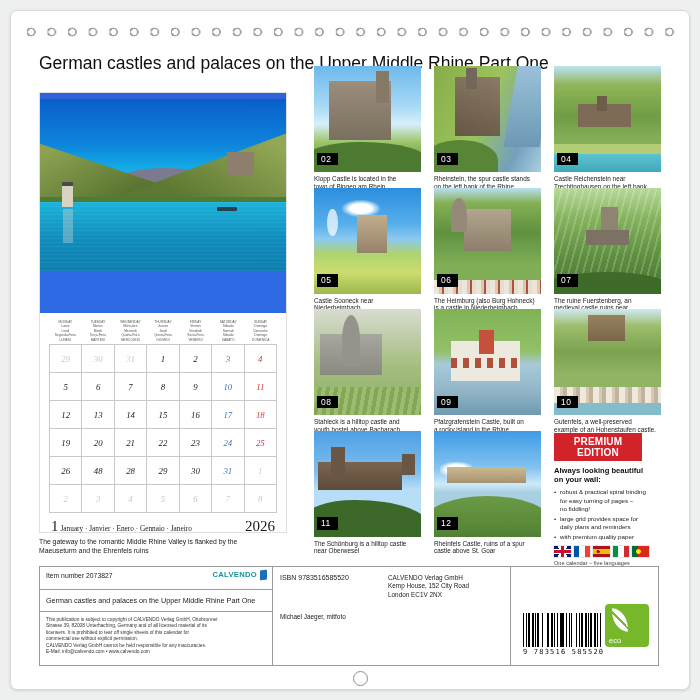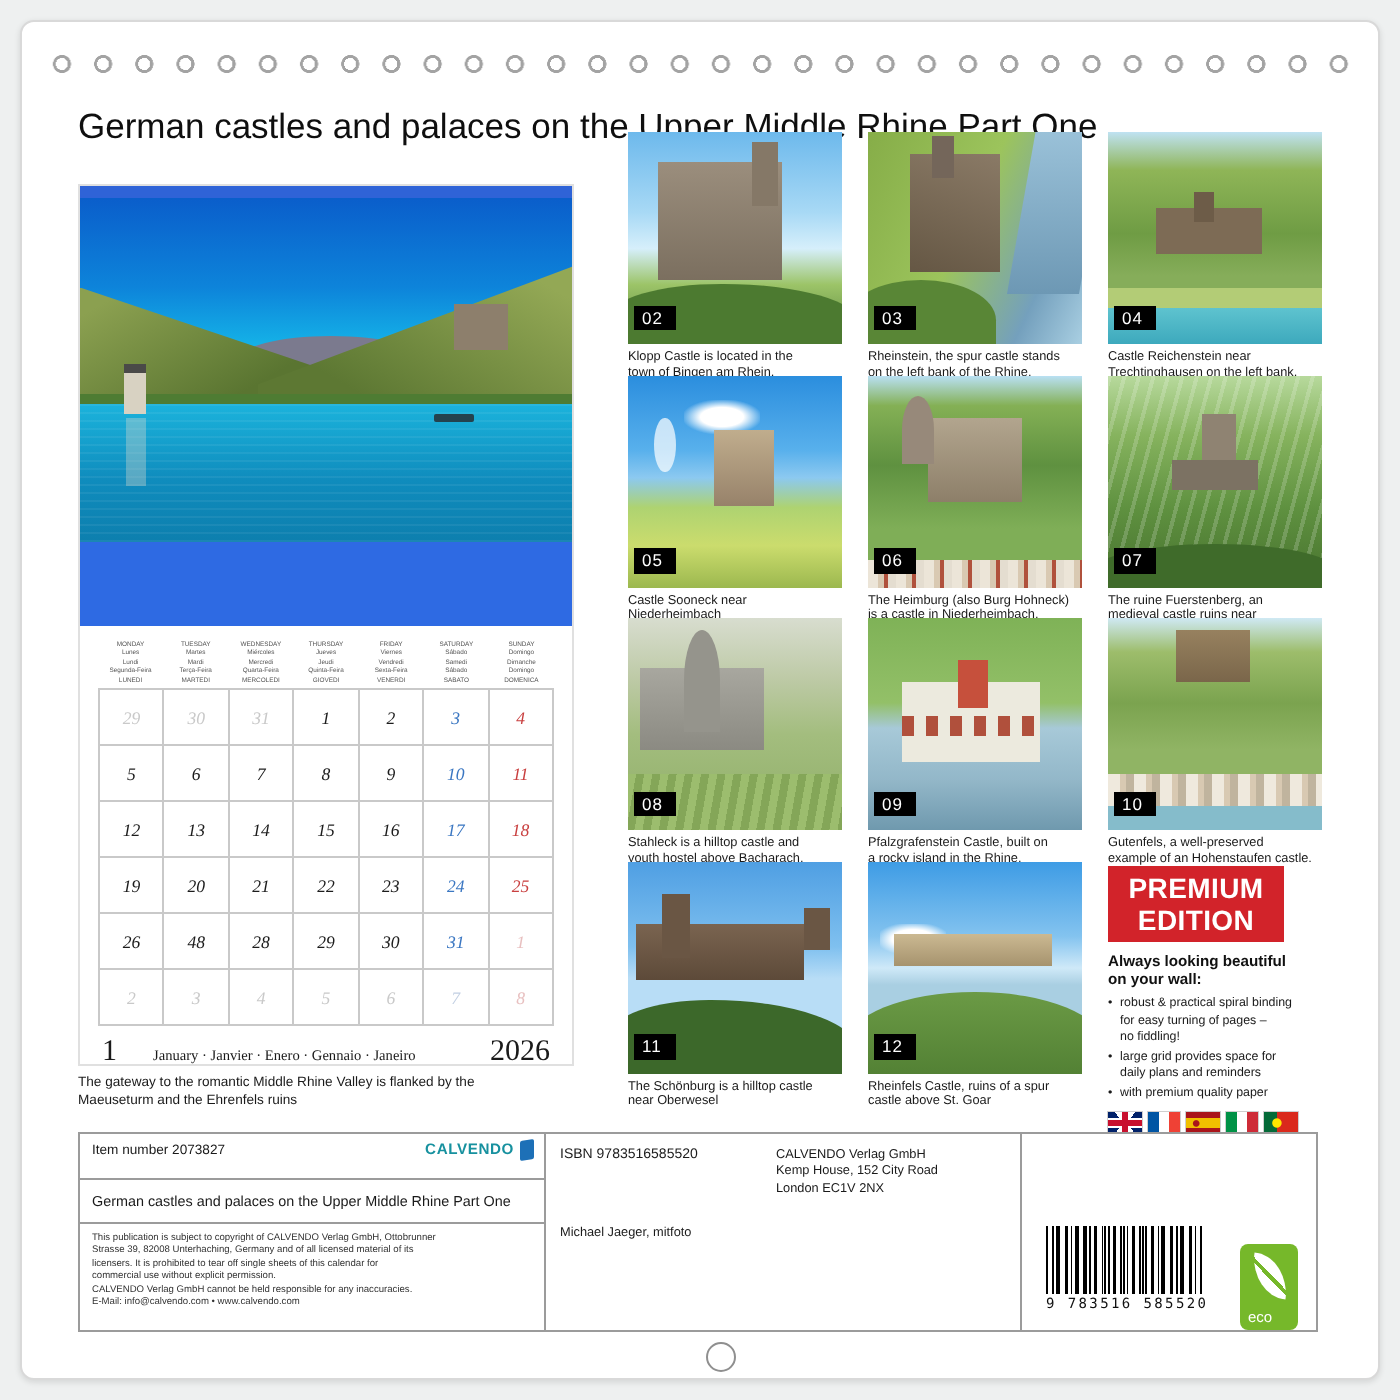--- a/index.html
+++ b/index.html
@@ -26,21 +26,21 @@
   .m-boat{right:20%;top:62.5%;width:8%;height:2.4%;background:#24424e;border-radius:1px;}
   .pband{height:42px;background:#2e6ae3;}
   .pcal{padding:6px 9px 0;}
   .cal-head{display:grid;grid-template-columns:repeat(7,1fr);padding:1px 0 2px;}
   .hc{font-size:3.2px;line-height:1.4;text-align:center;color:#555;white-space:pre-line;}
   .cal-grid{display:grid;grid-template-columns:repeat(7,1fr);border-top:1px solid #c9c9c9;border-left:1px solid #c9c9c9;}
   .dc{height:27px;border-right:1px solid #c9c9c9;border-bottom:1px solid #c9c9c9;display:flex;align-items:center;justify-content:center;font-family:"Liberation Serif",serif;font-size:8.8px;color:#1c1c1c;font-style:italic;}
   .dc.muted{color:#c9c9c9;} .dc.sat{color:#3b77c2;} .dc.sun{color:#c94040;}
   .dc.sat-muted{color:#c3d0e3;} .dc.sun-muted{color:#e8c0c0;}
   .cal-foot{display:flex;align-items:baseline;padding:5px 2px 0;font-family:"Liberation Serif",serif;color:#1a1a1a;}
-  .cal-foot .d1{font-size:15px;} .cal-foot .mline{font-size:7.3px;margin-left:18px;flex:1;} .cal-foot .yr{font-size:15px;}
+  .cal-foot .d1{font-size:15px;} .cal-foot .mline{font-size:7.3px;margin-left:2px;flex:1;} .cal-foot .yr{font-size:15px;}
   .photo-caption{position:absolute;left:28px;top:527px;width:255px;font-size:6.8px;line-height:1.3;color:#1a1a1a;white-space:pre-line;}
 
   
   .thumbs{position:absolute;left:303px;top:55px;width:403px;display:grid;grid-template-columns:repeat(3,107px);column-gap:13px;grid-auto-rows:121.5px;}
   .cell{margin:0;}
   .thumb{position:relative;overflow:hidden;height:106px;background:var(--bg);}
   .thumb i{position:absolute;display:block;}
   .badge{position:absolute;left:3px;bottom:7px;background:#000;color:#fff;font-size:8.5px;font-weight:400;padding:1px 7px 1.5px 4px;letter-spacing:.5px;}
   .cap{font-size:6.4px;line-height:1.22;margin-top:3px;color:#1a1a1a;white-space:pre-line;}
 
@@ -89,21 +89,21 @@
   .t11 .x{left:16%;top:16%;width:13%;height:30%;background:#6a5644;}
   .t11 .w{right:6%;top:22%;width:12%;height:20%;background:#6a5644;}
   .t11 .h{left:-8%;right:-8%;bottom:-8%;height:42%;background:#3c682a;border-radius:40% 60% 0 0;}
   .t12{--bg:linear-gradient(180deg,#3e9ce5 0%,#83c3ef 35%,#cfe9f8 50%,#a9cfe2 58%);}
   .t12 .x{left:6%;top:30%;width:30%;height:14%;background:radial-gradient(ellipse,#fff 45%,rgba(255,255,255,0) 80%);}
   .t12 .c{left:12%;top:34%;width:74%;height:16%;background:linear-gradient(180deg,#cbb992,#a6936e);}
   .t12 .h{left:-10%;right:-10%;bottom:-12%;height:50%;background:linear-gradient(180deg,#6b9a45,#4c7a30);border-radius:50% 50% 0 0;}
 
   
   .promo{padding-top:2px;}
-  .premium{width:88px;background:#d2232a;color:#fff;font-weight:bold;font-size:14px;text-align:center;padding:3px 0;letter-spacing:.2px;}
+  .premium{width:88px;background:#d2232a;color:#fff;font-weight:bold;font-size:10px;text-align:center;padding:3px 0;letter-spacing:.2px;}
   .promo-head{font-size:7.6px;font-weight:bold;line-height:1.25;margin-top:5px;color:#111;white-space:pre-line;}
   .blist{margin:4px 0 0;padding:0;list-style:none;}
   .blist li{position:relative;padding-left:6px;font-size:6.2px;line-height:1.3;white-space:pre-line;margin-bottom:2px;color:#1a1a1a;}
   .blist li::before{content:"\2022";position:absolute;left:0;top:0;}
   .flags{display:flex;gap:3px;margin-top:5px;align-items:center;}
   .flag{width:16.5px;height:11px;box-shadow:0 0 0 .5px #cfcfcf;}
   .f-uk{background:
     linear-gradient(90deg,transparent 40%,#c8102e 40% 60%,transparent 60%),
     linear-gradient(0deg,transparent 36%,#c8102e 36% 64%,transparent 64%),
     linear-gradient(90deg,transparent 31%,#fff 31% 69%,transparent 69%),
@@ -130,21 +130,21 @@
   .f-mid{width:238px;border-right:1px solid #9b9b9b;position:relative;box-sizing:border-box;}
   .isbn{position:absolute;left:7px;top:7px;font-size:7px;color:#1a1a1a;}
   .pub{position:absolute;left:115px;top:7px;font-size:6.4px;line-height:1.3;color:#1a1a1a;white-space:pre-line;}
   .credit{position:absolute;left:7px;top:46px;font-size:6.4px;color:#1a1a1a;}
   .f-right{flex:1;position:relative;}
   .barcode-wrap{position:absolute;left:12px;bottom:9px;width:78px;}
   .barcode{height:34px;background:
     repeating-linear-gradient(90deg,#000 0 1.2px,transparent 1.2px 4.8px),
     repeating-linear-gradient(90deg,#000 0 .8px,transparent .8px 3.1px),#fff;}
   .bdigits{font-family:"DejaVu Sans Mono",monospace;font-size:7px;letter-spacing:1.2px;color:#111;margin-top:1px;white-space:nowrap;}
-  .eco{position:absolute;right:9px;bottom:0;width:29px;height:43px;background:#76b82a;border-radius:4px;text-align:right;}
+  .eco{position:absolute;right:9px;bottom:18px;width:44px;height:43px;background:#76b82a;border-radius:4px;text-align:right;}
   .eco i{position:absolute;left:6px;top:5px;width:18px;height:22px;display:block;border-radius:0 100% 0 100%;transform:rotate(6deg);
     background:linear-gradient(40deg,transparent 46%,#76b82a 46% 53%,transparent 53%),#fff;}
   .eco b{position:absolute;left:4px;bottom:2px;color:#fff;font-size:7.5px;font-weight:400;}
   .hang-hole{position:absolute;left:342px;top:660px;width:13px;height:13px;border:1.6px solid #8f8f8f;border-radius:50%;background:#fff;}
 </style>
 </head>
 <body>
 
 <div class="card">
   <div class="spiral"></div>

